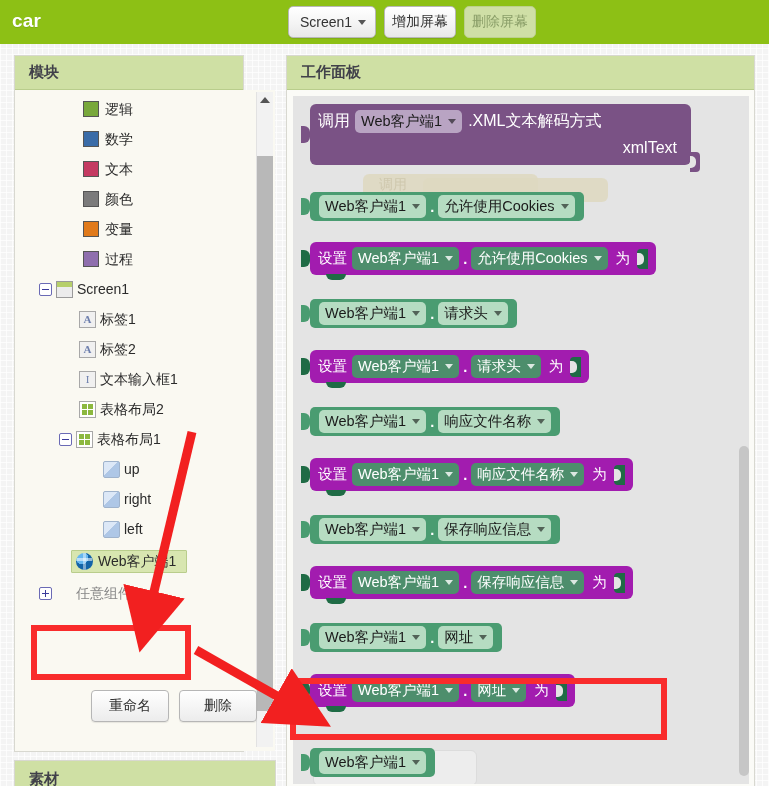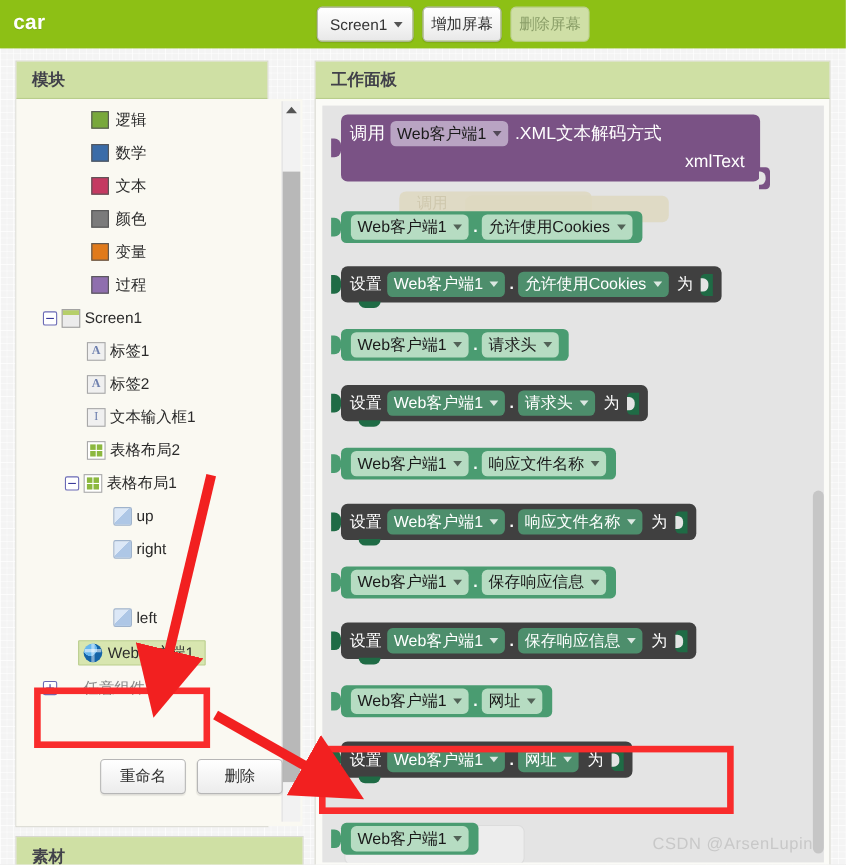--- a/index.html
+++ b/index.html
@@ -182,21 +182,21 @@
     width:9px;height:17px;flex:0 0 auto;
     border-radius:0 6px 6px 0;
   }
   .blk-body{
     display:flex;align-items:center;
     padding:4px 8px;border-radius:5px;
     font-size:14.5px;color:#ffffff;
     box-sizing:border-box;
   }
   .blk-body.getter{background:#4a9c71;padding:3px 7px;}
-  .blk-body.setter{background:#404040;padding:5px 8px 5px 8px;border-radius:6px;}
+  .blk-body.setter{background:#a21caf;padding:5px 8px 5px 8px;border-radius:6px;}
   .notch-left.getter{background:#4a9c71;}
   .notch-left.setter{background:#1f6b45;}
   .notch-left.call{background:#7a5285;}
 
   .dd{
     display:inline-flex;align-items:center;
     border-radius:5px;padding:2px 6px;margin:0 2px;
     font-size:14.5px;color:#1a1a1a;
   }
   .dd.g{background:#b6dcc2;}
@@ -365,21 +365,21 @@
       </div>
 
       <div class="tnode" style="padding-left:88px;">
         <span class="cicon ic-button"></span>
         <span class="tlabel">up</span>
       </div>
       <div class="tnode" style="padding-left:88px;">
         <span class="cicon ic-button"></span>
         <span class="tlabel">right</span>
       </div>
-      <div class="tnode" style="padding-left:88px;margin-top:32px;">
+      <div class="tnode" style="padding-left:88px;">
         <span class="cicon ic-button"></span>
         <span class="tlabel">left</span>
       </div>
 
       <div class="tnode selected-item" style="padding-left:56px;height:34px;">
         <span class="selbox">
           <span class="ic-web" style="margin-right:5px"></span>
           <span class="tlabel">Web客户端1</span>
         </span>
       </div>
@@ -608,21 +608,20 @@
       <div class="notch-left getter"></div>
       <div class="blk-body getter">
         <span class="dd g">
           <span>Web客户端1</span>
           <span class="tri"></span>
         </span>
       </div>
     </div>
 
     <div class="blk-scrollbar"></div>
-    <div class="watermark">CSDN @ArsenLupin</div>
   </div>
 </div>
 
 <div class="redbox" id="redbox-tree"></div>
 <div class="redbox" id="redbox-block"></div>
 
 <svg class="arrow-svg">
 
   <defs>
     <marker id="ah" markerWidth="7" markerHeight="7" refX="1" refY="3.5" orient="auto">

